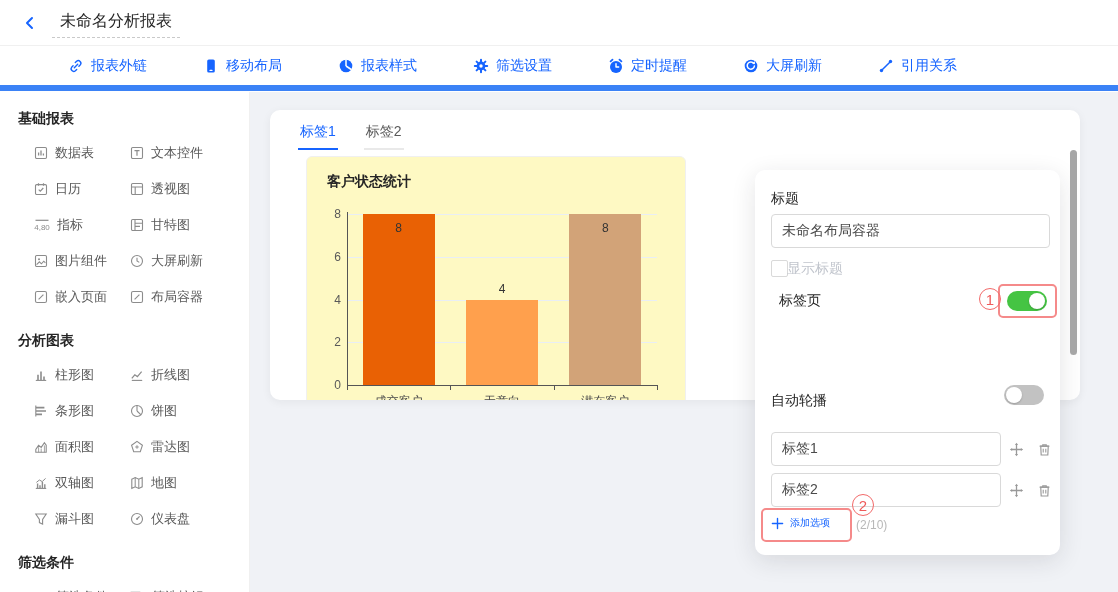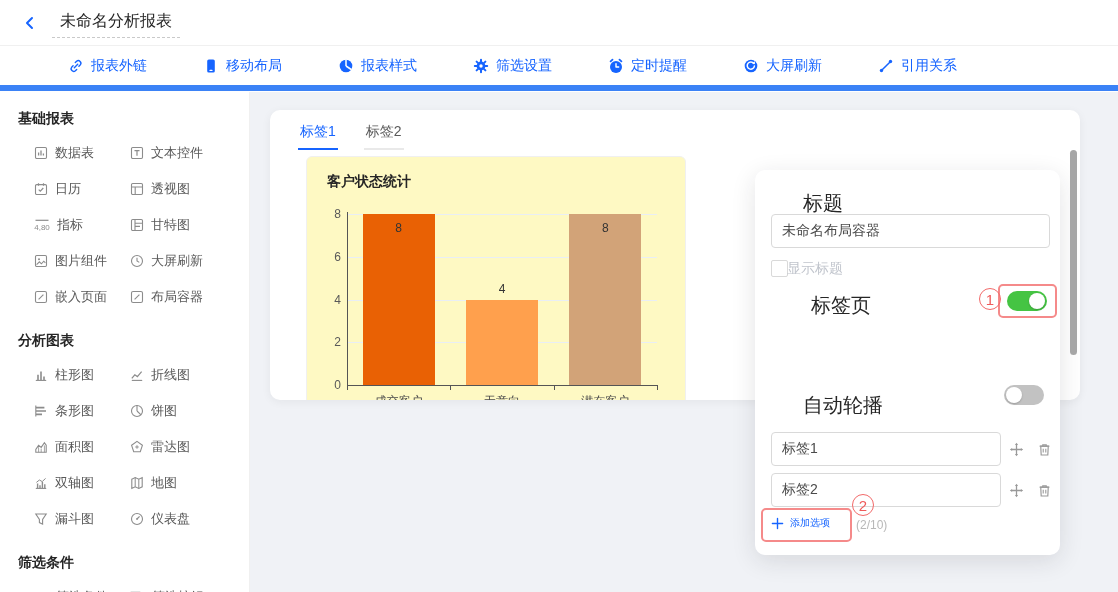--- a/index.html
+++ b/index.html
@@ -28,21 +28,21 @@
   .grid-h{position:absolute;height:1px;background:#e9eef5;}
   .axis-v{position:absolute;width:1px;background:#555;}
   .axis-h{position:absolute;height:1px;background:#555;}
   .tick{position:absolute;width:1px;height:5px;background:#555;}
   .ytick{position:absolute;width:24px;text-align:right;font-size:12px;color:#595959;}
   .bar{position:absolute;}
   .bar-label{position:absolute;text-align:center;font-size:12px;color:#333;}
   .cat-label{position:absolute;text-align:center;font-size:12px;color:#4a4a4a;}
   
   .panel{position:absolute;left:755px;top:170px;width:305px;height:385px;background:#fff;border-radius:10px;box-shadow:0 6px 24px rgba(31,35,41,.12);z-index:5;}
-  .p-label{position:absolute;font-size:20px;color:#262626;margin-left:32px;}
+  .p-label{position:absolute;font-size:14px;color:#262626;}
   .p-input{position:absolute;height:34px;border:1px solid #d9d9d9;border-radius:4px;font-size:14px;color:#4a4a4a;padding:0 10px;box-sizing:border-box;font-family:inherit;outline:none;background:#fff;}
   .cbox{position:absolute;width:15px;height:15px;border:1px solid #d9d9d9;border-radius:2px;background:#fff;cursor:pointer;}
   .cbox-label{position:absolute;font-size:14px;color:#c0c4cc;}
   .tg{position:absolute;width:40px;height:20px;border-radius:10px;cursor:pointer;}
   .tg .knob{position:absolute;top:2px;width:16px;height:16px;border-radius:50%;background:#fff;box-shadow:0 1px 2px rgba(0,0,0,.2);}
   .tg.on{background:#45c443;}
   .tg.on .knob{right:2px;}
   .tg.off{background:#c2c2c2;}
   .tg.off .knob{left:2px;}
   .red-rect{position:absolute;border:2px solid #f58a8a;border-radius:5px;box-sizing:border-box;z-index:6;pointer-events:none;}

